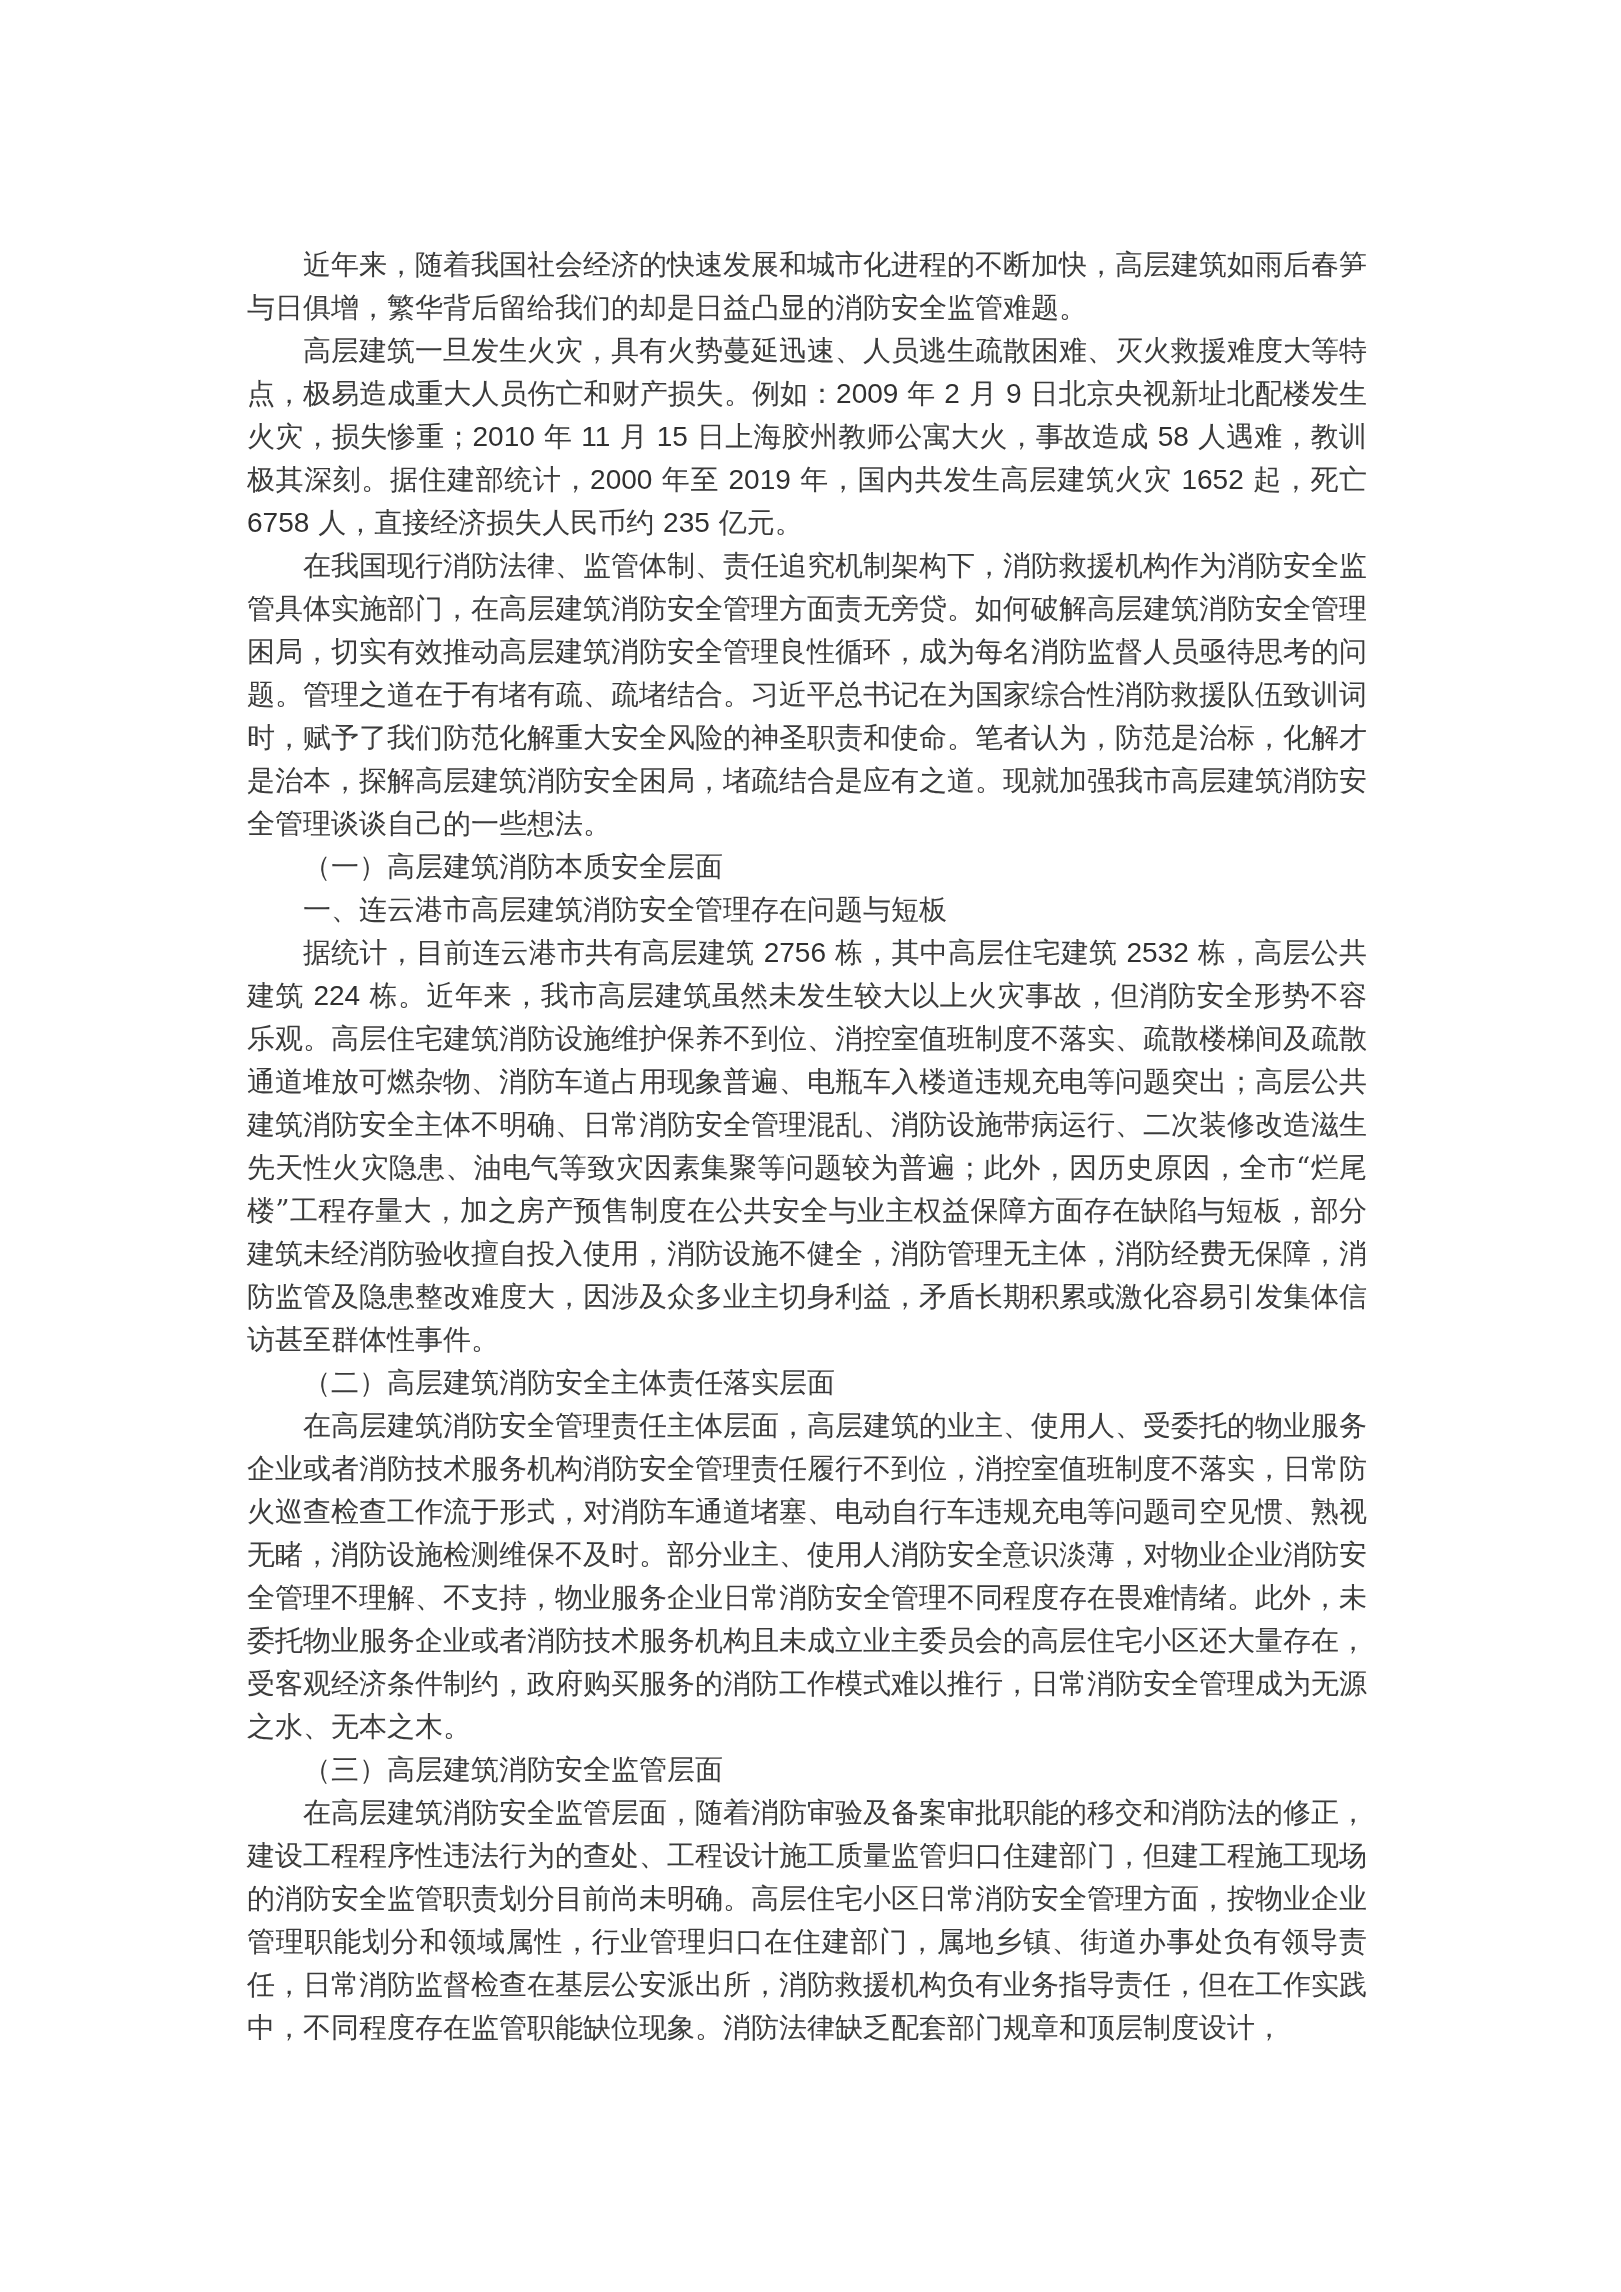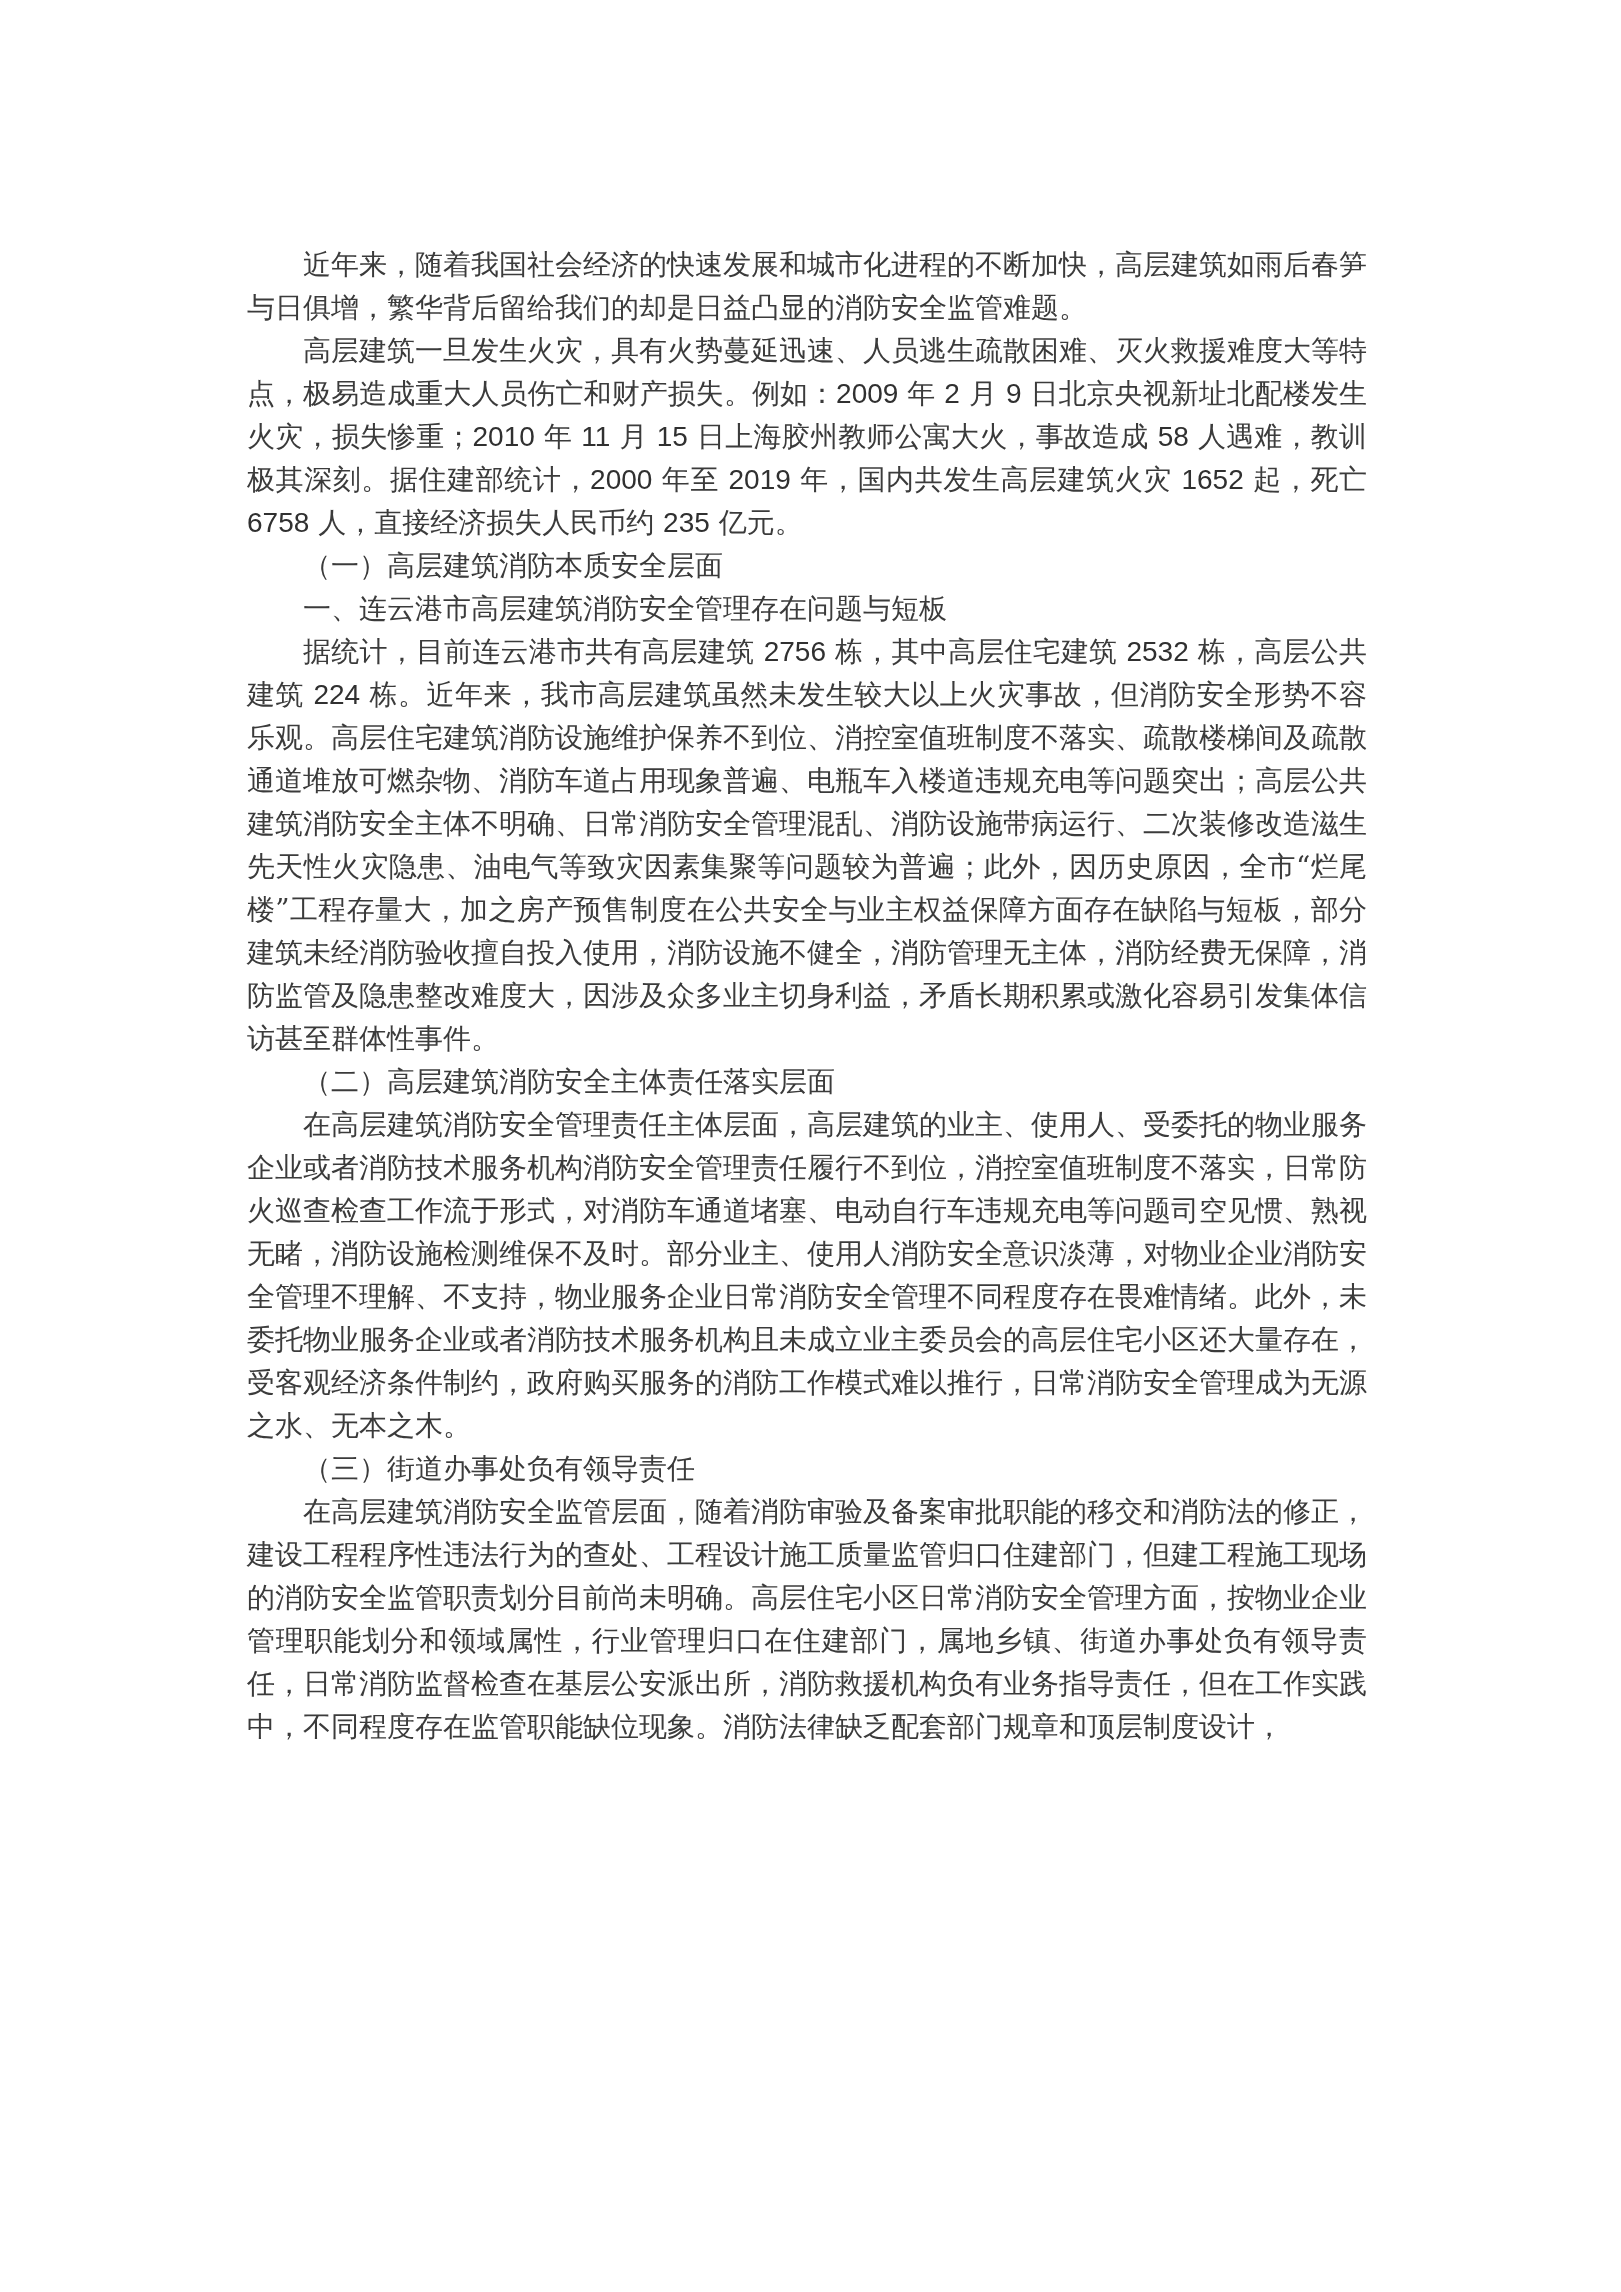--- a/index.html
+++ b/index.html
@@ -38,22 +38,23 @@
     color: var(--digit-color, #303030);
   }
 </style>
 </head>
 <body>
 
 <div class="page">
   <div class="doc-body">
       <p class="para body">近年来，随着我国社会经济的快速发展和城市化进程的不断加快，高层建筑如雨后春笋与日俱增，繁华背后留给我们的却是日益凸显的消防安全监管难题。</p>
       <p class="para body">高层建筑一旦发生火灾，具有火势蔓延迅速、人员逃生疏散困难、灭火救援难度大等特点，极易造成重大人员伤亡和财产损失。例如：<span class="num">2009</span> 年 <span class="num">2</span> 月 <span class="num">9</span> 日北京央视新址北配楼发生火灾，损失惨重；<span class="num">2010</span> 年 <span class="num">11</span> 月 <span class="num">15</span> 日上海胶州教师公寓大火，事故造成 <span class="num">58</span> 人遇难，教训极其深刻。据住建部统计，<span class="num">2000</span> 年至 <span class="num">2019</span> 年，国内共发生高层建筑火灾 <span class="num">1652</span> 起，死亡 <span class="num">6758</span> 人，直接经济损失人民币约 <span class="num">235</span> 亿元。</p>
+      <p class="para body">在我国现行消防法律、监管体制、责任追究机制架构下，消防救援机构作为消防安全监管具体实施部门，在高层建筑消防安全管理方面责无旁贷。如何破解高层建筑消防安全管理困局，切实有效推动高层建筑消防安全管理良性循环，成为每名消防监督人员亟待思考的问题。管理之道在于有堵有疏、疏堵结合。习近平总书记在为国家综合性消防救援队伍致训词时，赋予了我们防范化解重大安全风险的神圣职责和使命。笔者认为，防范是治标，化解才是治本，探解高层建筑消防安全困局，堵疏结合是应有之道。现就加强我市高层建筑消防安全管理谈谈自己的一些想法。</p>
       <p class="para heading-2">（一）高层建筑消防本质安全层面</p>
       <p class="para heading-1">一、连云港市高层建筑消防安全管理存在问题与短板</p>
       <p class="para body">据统计，目前连云港市共有高层建筑 <span class="num">2756</span> 栋，其中高层住宅建筑 <span class="num">2532</span> 栋，高层公共建筑 <span class="num">224</span> 栋。近年来，我市高层建筑虽然未发生较大以上火灾事故，但消防安全形势不容乐观。高层住宅建筑消防设施维护保养不到位、消控室值班制度不落实、疏散楼梯间及疏散通道堆放可燃杂物、消防车道占用现象普遍、电瓶车入楼道违规充电等问题突出；高层公共建筑消防安全主体不明确、日常消防安全管理混乱、消防设施带病运行、二次装修改造滋生先天性火灾隐患、油电气等致灾因素集聚等问题较为普遍；此外，因历史原因，全市“烂尾楼”工程存量大，加之房产预售制度在公共安全与业主权益保障方面存在缺陷与短板，部分建筑未经消防验收擅自投入使用，消防设施不健全，消防管理无主体，消防经费无保障，消防监管及隐患整改难度大，因涉及众多业主切身利益，矛盾长期积累或激化容易引发集体信访甚至群体性事件。</p>
       <p class="para heading-2">（二）高层建筑消防安全主体责任落实层面</p>
       <p class="para body">在高层建筑消防安全管理责任主体层面，高层建筑的业主、使用人、受委托的物业服务企业或者消防技术服务机构消防安全管理责任履行不到位，消控室值班制度不落实，日常防火巡查检查工作流于形式，对消防车通道堵塞、电动自行车违规充电等问题司空见惯、熟视无睹，消防设施检测维保不及时。部分业主、使用人消防安全意识淡薄，对物业企业消防安全管理不理解、不支持，物业服务企业日常消防安全管理不同程度存在畏难情绪。此外，未委托物业服务企业或者消防技术服务机构且未成立业主委员会的高层住宅小区还大量存在，受客观经济条件制约，政府购买服务的消防工作模式难以推行，日常消防安全管理成为无源之水、无本之木。</p>
-      <p class="para heading-2">（三）街道办事处负有领导责任</p>
+      <p class="para heading-2">（三）高层建筑消防安全监管层面</p>
       <p class="para body">在高层建筑消防安全监管层面，随着消防审验及备案审批职能的移交和消防法的修正，建设工程程序性违法行为的查处、工程设计施工质量监管归口住建部门，但建工程施工现场的消防安全监管职责划分目前尚未明确。高层住宅小区日常消防安全管理方面，按物业企业管理职能划分和领域属性，行业管理归口在住建部门，属地乡镇、街道办事处负有领导责任，日常消防监督检查在基层公安派出所，消防救援机构负有业务指导责任，但在工作实践中，不同程度存在监管职能缺位现象。消防法律缺乏配套部门规章和顶层制度设计，</p>
     </div>
 </div>
 
 
 </body></html>

